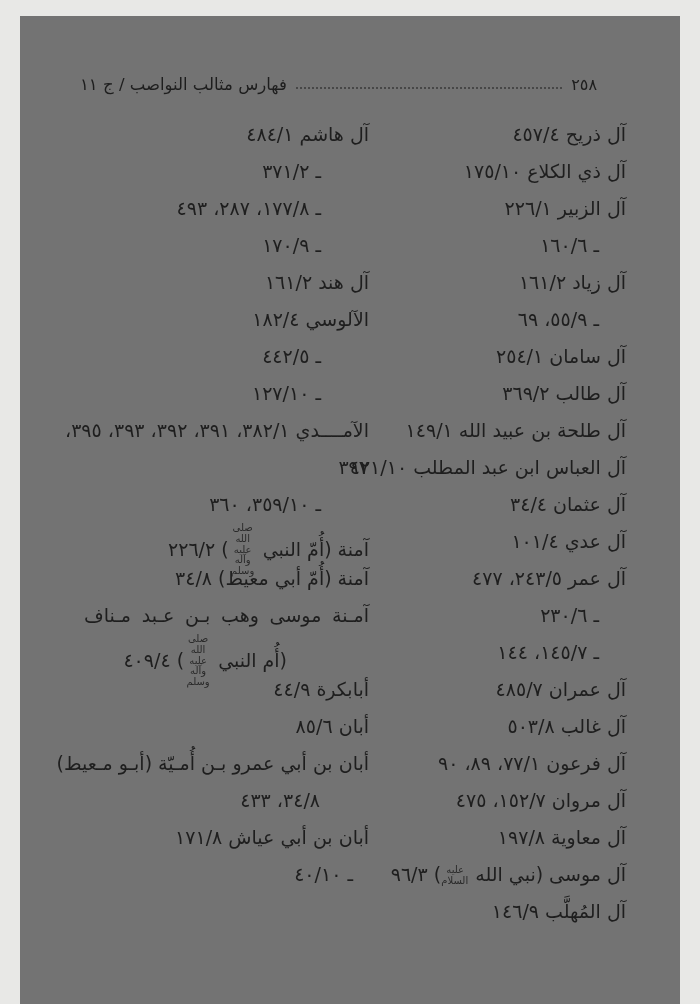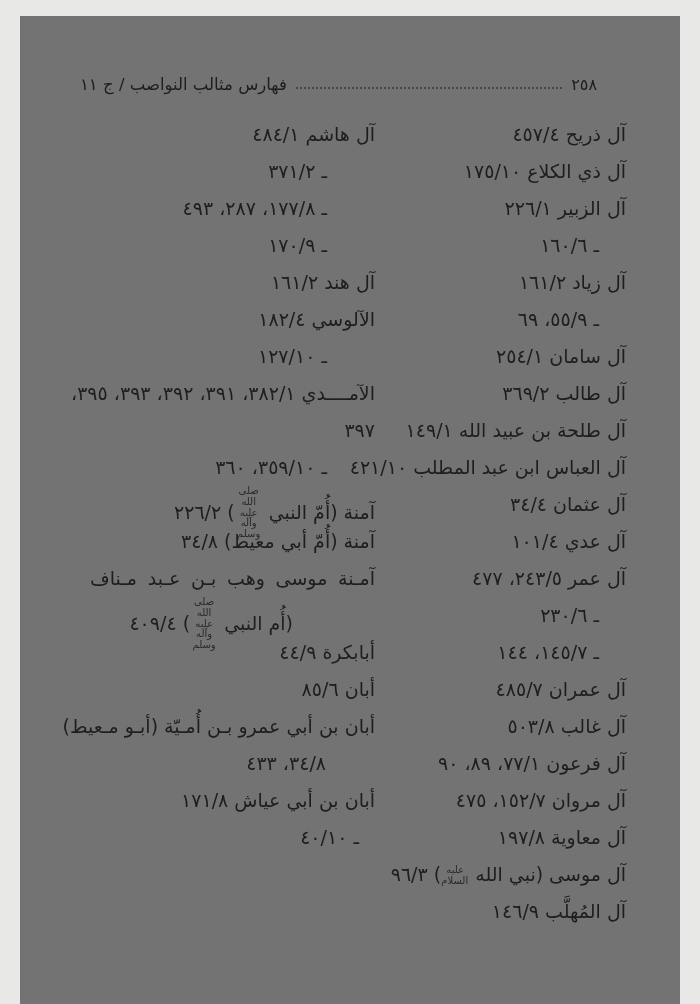--- a/index.html
+++ b/index.html
@@ -33,21 +33,21 @@
     margin-right:23px;
     white-space:nowrap;
     text-align:right;
   }
   
   .col{
     position:absolute;top:100px;
     direction:rtl;
   }
   .col-right{right:54px;width:230px;}
-  .col-left{left:70px;width:285px;}
+  .col-left{left:64px;width:285px;}
   .entry{
     height:37px;line-height:37px;
     font-size:19px;
     white-space:nowrap;
     text-align:right;
   }
   .col-left .sub{margin-right:48px;}
   .col-right .sub{margin-right:27px;}
   .col-left .sub-small{margin-right:16px;}
   .cont-left{text-align:right;padding-left:42px;}
@@ -104,20 +104,21 @@
         <div class="entry"><span>آل موسى (نبي الله </span><span class="honorific">عليه السلام</span><span>) ٩٦/٣</span></div>
         <div class="entry"><span>آل المُهلَّب ١٤٦/٩</span></div>
       </section>
     <section class="col col-left">
         <div class="entry"><span>آل هاشم ٤٨٤/١</span></div>
         <div class="entry sub"><span>ـ ٣٧١/٢</span></div>
         <div class="entry sub"><span>ـ ١٧٧/٨، ٢٨٧، ٤٩٣</span></div>
         <div class="entry sub"><span>ـ ١٧٠/٩</span></div>
         <div class="entry"><span>آل هند ١٦١/٢</span></div>
         <div class="entry"><span>الآلوسي ١٨٢/٤</span></div>
+        <div class="entry sub"><span>ـ ٤٤٢/٥</span></div>
         <div class="entry sub"><span>ـ ١٢٧/١٠</span></div>
         <div class="entry"><span>الآمــــدي ٣٨٢/١، ٣٩١، ٣٩٢، ٣٩٣، ٣٩٥،</span></div>
         <div class="entry cont-left"><span>٣٩٧</span></div>
         <div class="entry sub"><span>ـ ٣٥٩/١٠، ٣٦٠</span></div>
         <div class="entry"><span>آمنة (أُمّ النبي </span><span class="honorific">صلى الله عليه وآله وسلم</span><span>) ٢٢٦/٢</span></div>
         <div class="entry"><span>آمنة (أُمّ أبي معيط) ٣٤/٨</span></div>
         <div class="entry just"><span>آمـنة موسى وهب بـن عـبد مـناف</span></div>
         <div class="entry cont-mid"><span>(أُم النبي </span><span class="honorific">صلى الله عليه وآله وسلم</span><span>) ٤٠٩/٤</span></div>
         <div class="entry"><span>أبابكرة ٤٤/٩</span></div>
         <div class="entry"><span>أبان ٨٥/٦</span></div>

